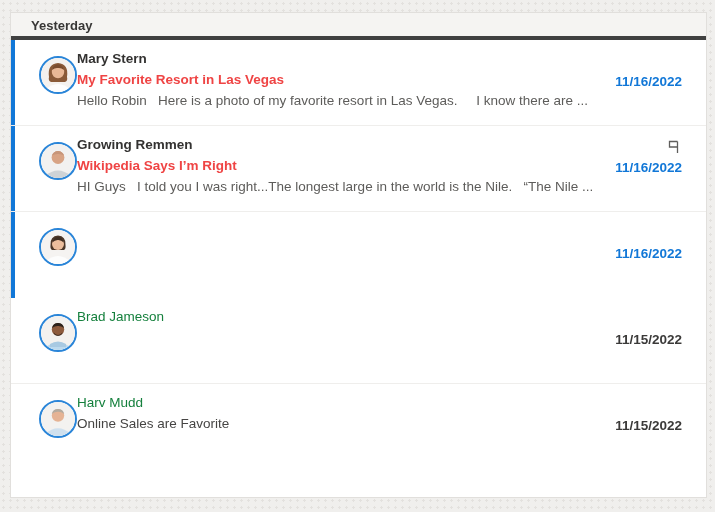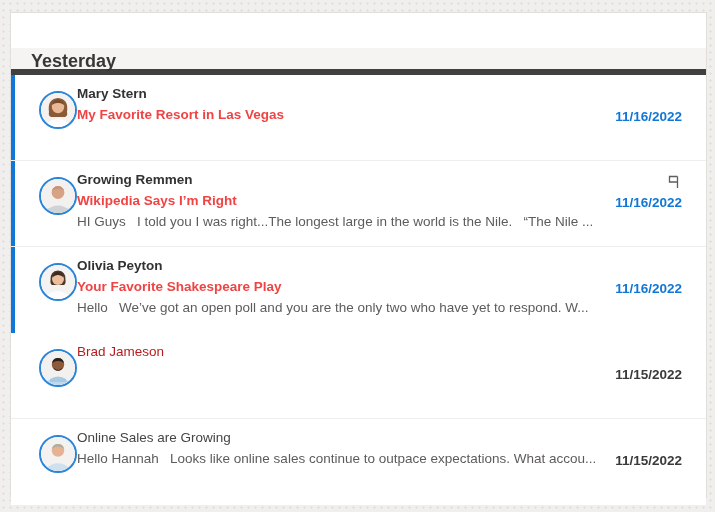--- a/index.html
+++ b/index.html
@@ -13,23 +13,23 @@
   .screen { position: relative; width: 715px; height: 512px; }
   .mail-list {
     position: absolute; left: 10px; top: 12px;
     width: 697px; height: 486px;
     background: #ffffff;
     border: 1px solid #e1dfdc;
   }
   .group-header {
     height: 27px; line-height: 26px;
     background: #f5f4f2;
-    border-bottom: 6px solid #404040;
+    border-bottom: 4px solid #404040;
     padding-left: 20px;
-    font-size: 18px; font-weight: bold; color: #383736; margin-top: 35px;
+    font-size: 13px; font-weight: bold; color: #383736;
   }
   .group-header.with-top { border-top: 1px solid #e3e1de; }
   .mail-item {
     position: relative;
     height: 86px;
     background: #ffffff;
     border-bottom: 1px solid #efeeec;
     cursor: default;
   }
   .mail-item.last { border-bottom: none; }
@@ -39,21 +39,21 @@
   }
   .avatar {
     position: absolute; left: 28px; top: 16px;
     width: 38px; height: 38px; border-radius: 50%;
     border: 2px solid #2a85d8;
     background: #ffffff;
     overflow: hidden;
   }
   .avatar svg { display: block; width: 34px; height: 34px; }
   .item-text { position: relative; margin-left: 66px; padding-top: 8px; padding-right: 120px; }
-  .sender { font-size: 13.5px; line-height: 21px; color: #b91c1c; white-space: pre; overflow: hidden; }
+  .sender { font-size: 13.5px; line-height: 21px; color: #15803d; white-space: pre; overflow: hidden; }
   .subject { font-size: 13.5px; line-height: 21px; color: #464544; white-space: pre; overflow: hidden; }
   .preview { font-size: 13.5px; line-height: 21px; color: #5d5c5a; white-space: pre; overflow: hidden; margin-right: -95px; }
   .unread .sender { font-weight: bold; color: #333231; }
   .unread .subject { font-weight: bold; color: #ef4444; }
   .mail-date {
     position: absolute; right: 24px; top: 31px;
     font-size: 13.5px; line-height: 21px; color: #3b3a39; font-weight: bold;
   }
   .unread .mail-date { color: #1177d7; }
   .flag {
@@ -78,20 +78,21 @@
           <circle cx="17" cy="17" r="17" fill="#f4f1ee"></circle>
           <path d="M4 32 Q17 20 30 32 L30 34 L4 34 Z" fill="#fdfdfd"></path>
           <path d="M8 19 Q6 6 17 5 Q28 6 26 19 Q27 23 24 24 L10 24 Q7 23 8 19 Z" fill="#8a5a38"></path>
           <circle cx="17" cy="14" r="6.2" fill="#e9b896"></circle>
           <path d="M11 12 Q12 6.5 17 6.5 Q22 6.5 23 12 Q20 9.5 17 10 Q14 9.5 11 12 Z" fill="#7a4c2e"></path>
         </svg>
       </div>
       <div class="item-text">
         <div class="sender">Mary Stern</div>
         <div class="subject">My Favorite Resort in Las Vegas</div>
+        <div class="preview">Hello Robin   Here is a photo of my favorite resort in Las Vegas.     I know there are ...</div>
       </div>
       <div class="mail-date">11/16/2022</div>
     </div>
 
     <div class="mail-item unread">
       <div class="unread-bar"></div>
       <div class="avatar">
         <svg viewBox="0 0 34 34">
           <circle cx="17" cy="17" r="17" fill="#f2f1f0"></circle>
           <path d="M4 32 Q17 21 30 32 L30 34 L4 34 Z" fill="#cfd3d6"></path>
@@ -117,25 +118,20 @@
       <div class="unread-bar"></div>
       <div class="avatar">
         <svg viewBox="0 0 34 34">
           <circle cx="17" cy="17" r="17" fill="#f5f3f1"></circle>
           <path d="M4 32 Q17 20 30 32 L30 34 L4 34 Z" fill="#fdfdfd"></path>
           <path d="M9.5 15 Q9 6 17 5.5 Q25 6 24.5 15 Q25 19 23 20 L11 20 Q9 19 9.5 15 Z" fill="#4c3728"></path>
           <circle cx="17" cy="14" r="6" fill="#ecbe9d"></circle>
           <path d="M11.2 12.5 Q12.5 7 17 7 Q21.5 7 22.8 12.5 Q20 9.8 17 10 Q14 9.8 11.2 12.5 Z" fill="#3e2c20"></path>
         </svg>
       </div>
-      <div class="item-text">
-        <div class="sender">Olivia Peyton</div>
-        <div class="subject">Your Favorite Shakespeare Play</div>
-        <div class="preview">Hello   We’ve got an open poll and you are the only two who have yet to respond. W...</div>
-      </div>
       <div class="mail-date">11/16/2022</div>
     </div>
 
 
     <div class="mail-item">
       <div class="avatar">
         <svg viewBox="0 0 34 34">
           <circle cx="17" cy="17" r="17" fill="#f3f1ef"></circle>
           <path d="M4 32 Q17 20.5 30 32 L30 34 L4 34 Z" fill="#bcd9ee"></path>
           <path d="M9 28 Q17 23 25 28 L25 31 L9 31 Z" fill="#a8c9e2"></path>
@@ -153,20 +149,20 @@
     <div class="mail-item last">
       <div class="avatar">
         <svg viewBox="0 0 34 34">
           <circle cx="17" cy="17" r="17" fill="#f3f2f0"></circle>
           <path d="M4 32 Q17 20.5 30 32 L30 34 L4 34 Z" fill="#cfe0ee"></path>
           <circle cx="17" cy="13.5" r="6.2" fill="#e5b394"></circle>
           <path d="M10.8 12 Q12 6.8 17 7 Q22 6.8 23.2 12 Q20 9.5 17 9.8 Q14 9.5 10.8 12 Z" fill="#b4ab9f"></path>
         </svg>
       </div>
       <div class="item-text">
-        <div class="subject">Online Sales are Growing</div>
-        <div class="preview">Hello Hannah   Looks like online sales continue to outpace expectations. What accou...</div>
+        <div class="sender">Harv Mudd</div>
+        <div class="subject">Online Sales are Favorite</div>
       </div>
       <div class="mail-date">11/15/2022</div>
     </div>
 
   </div>
 </div>
 
 </body></html>

